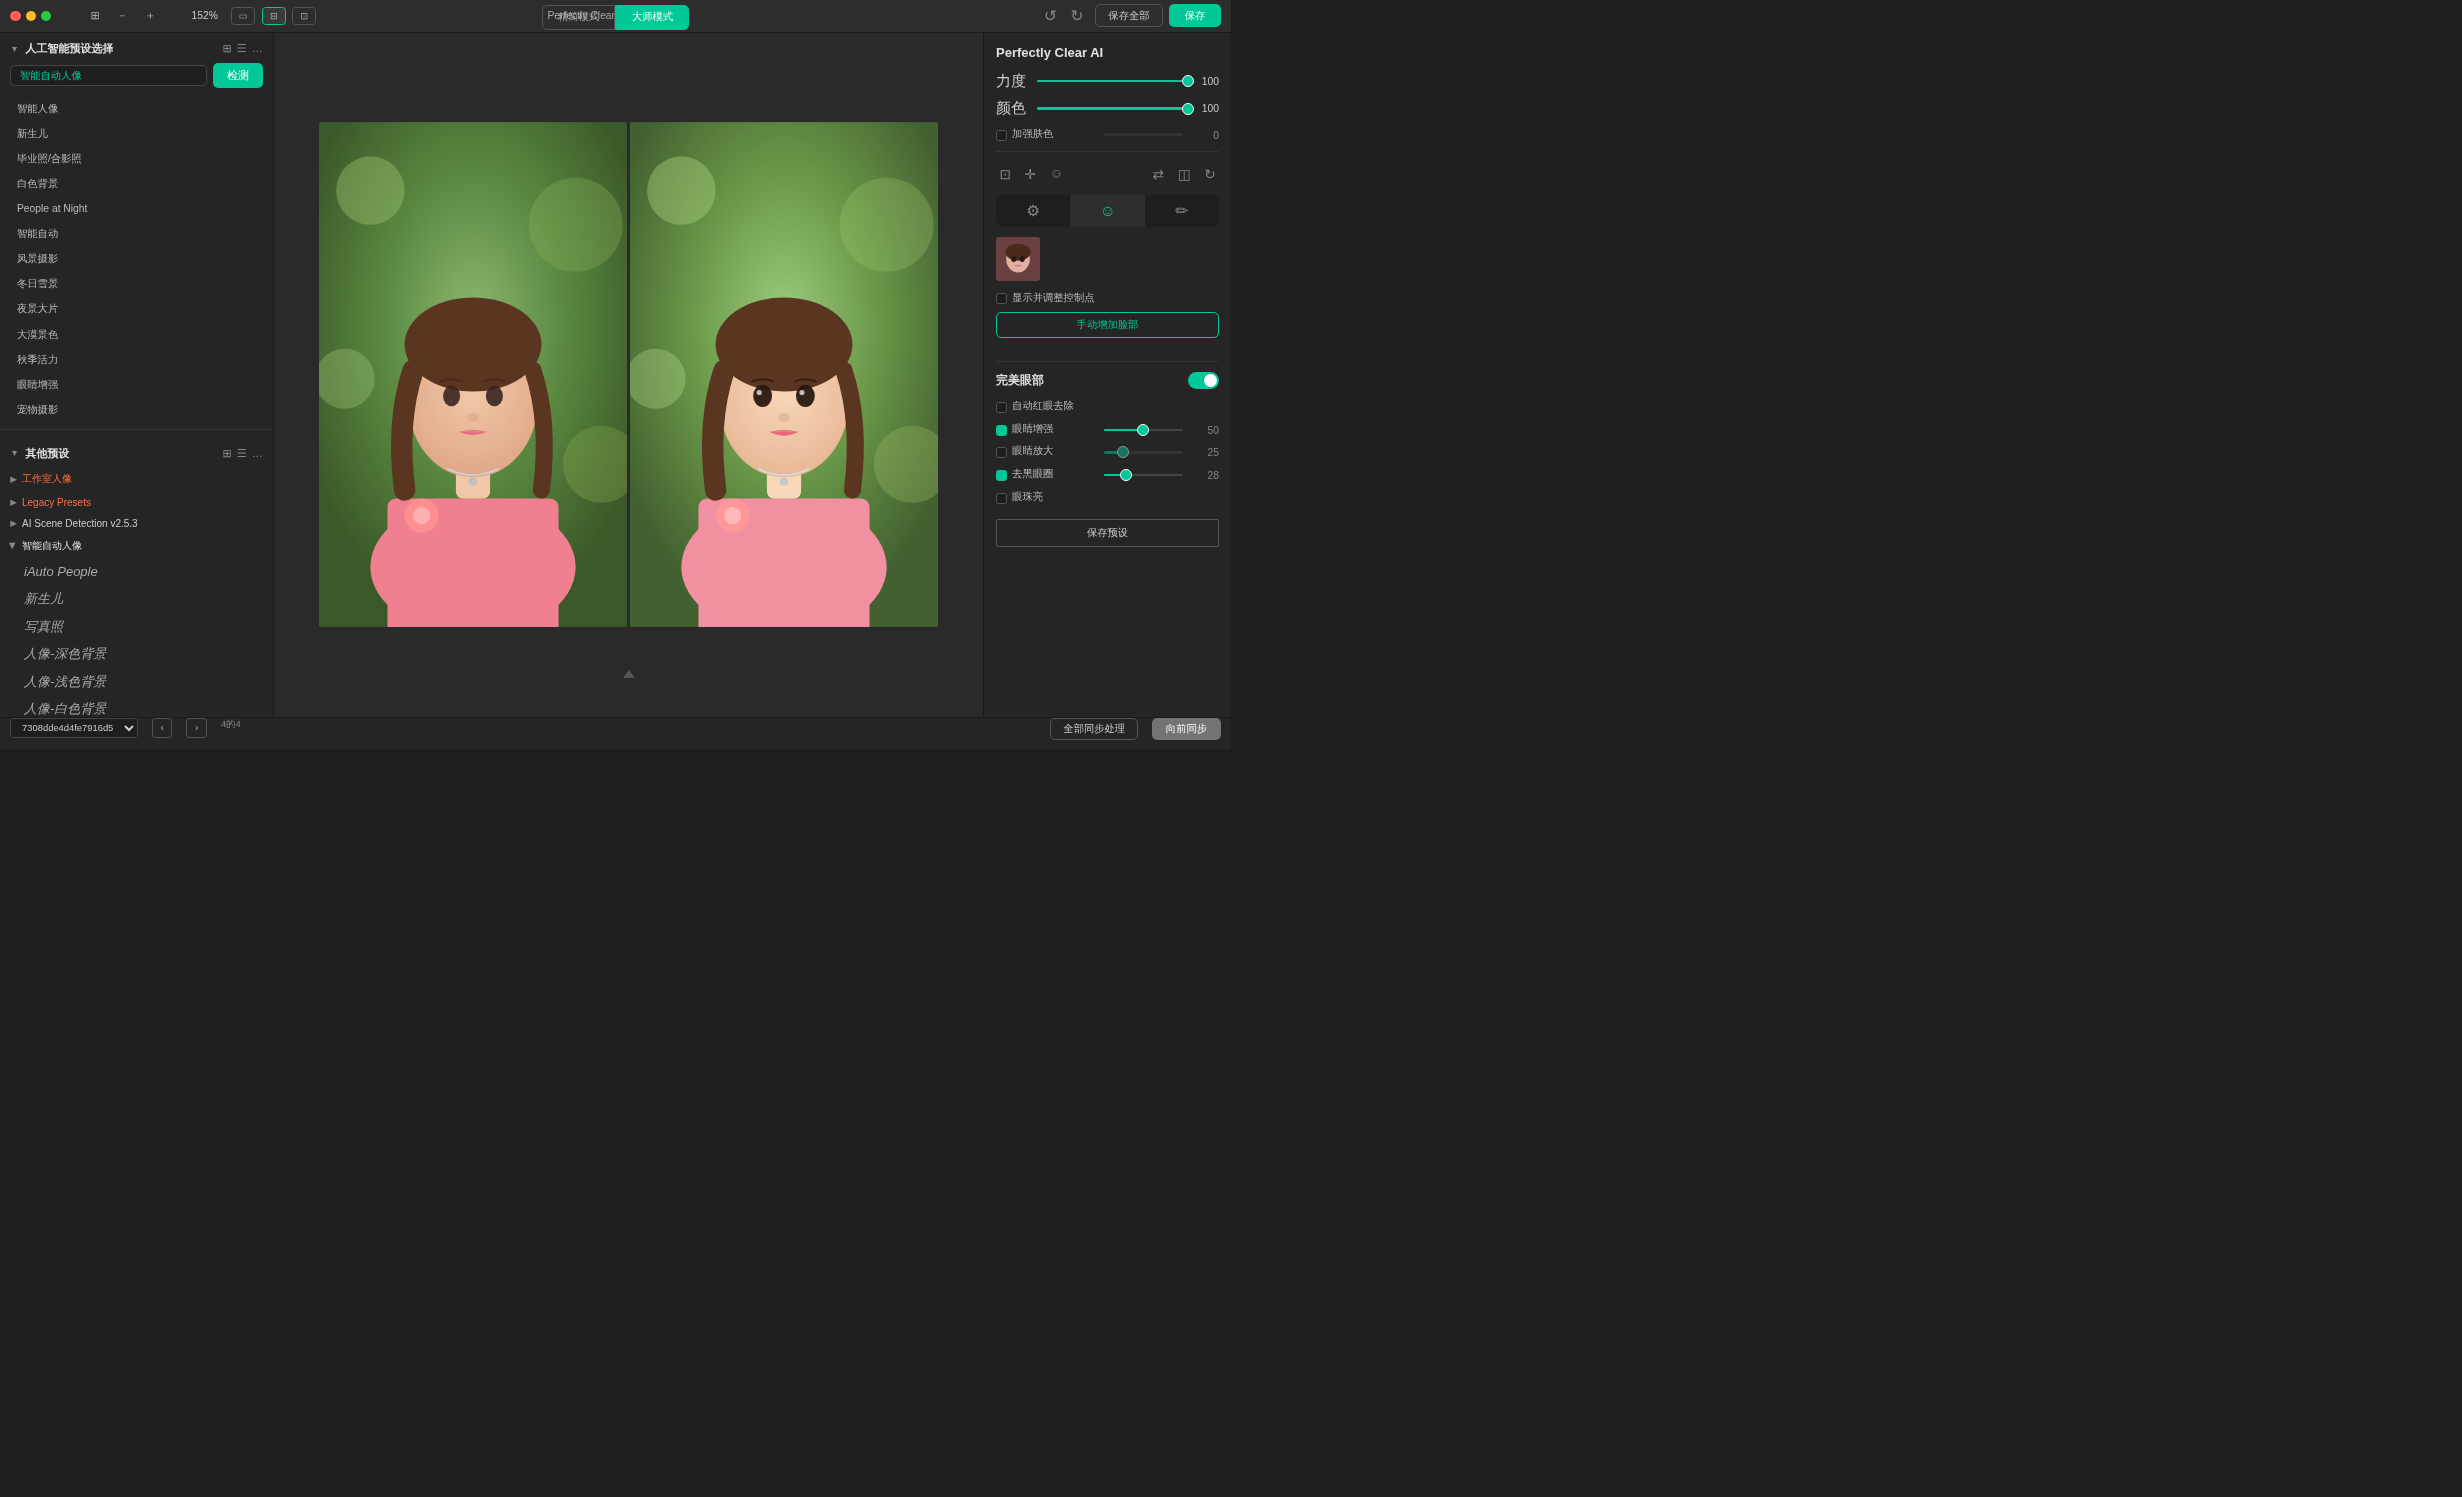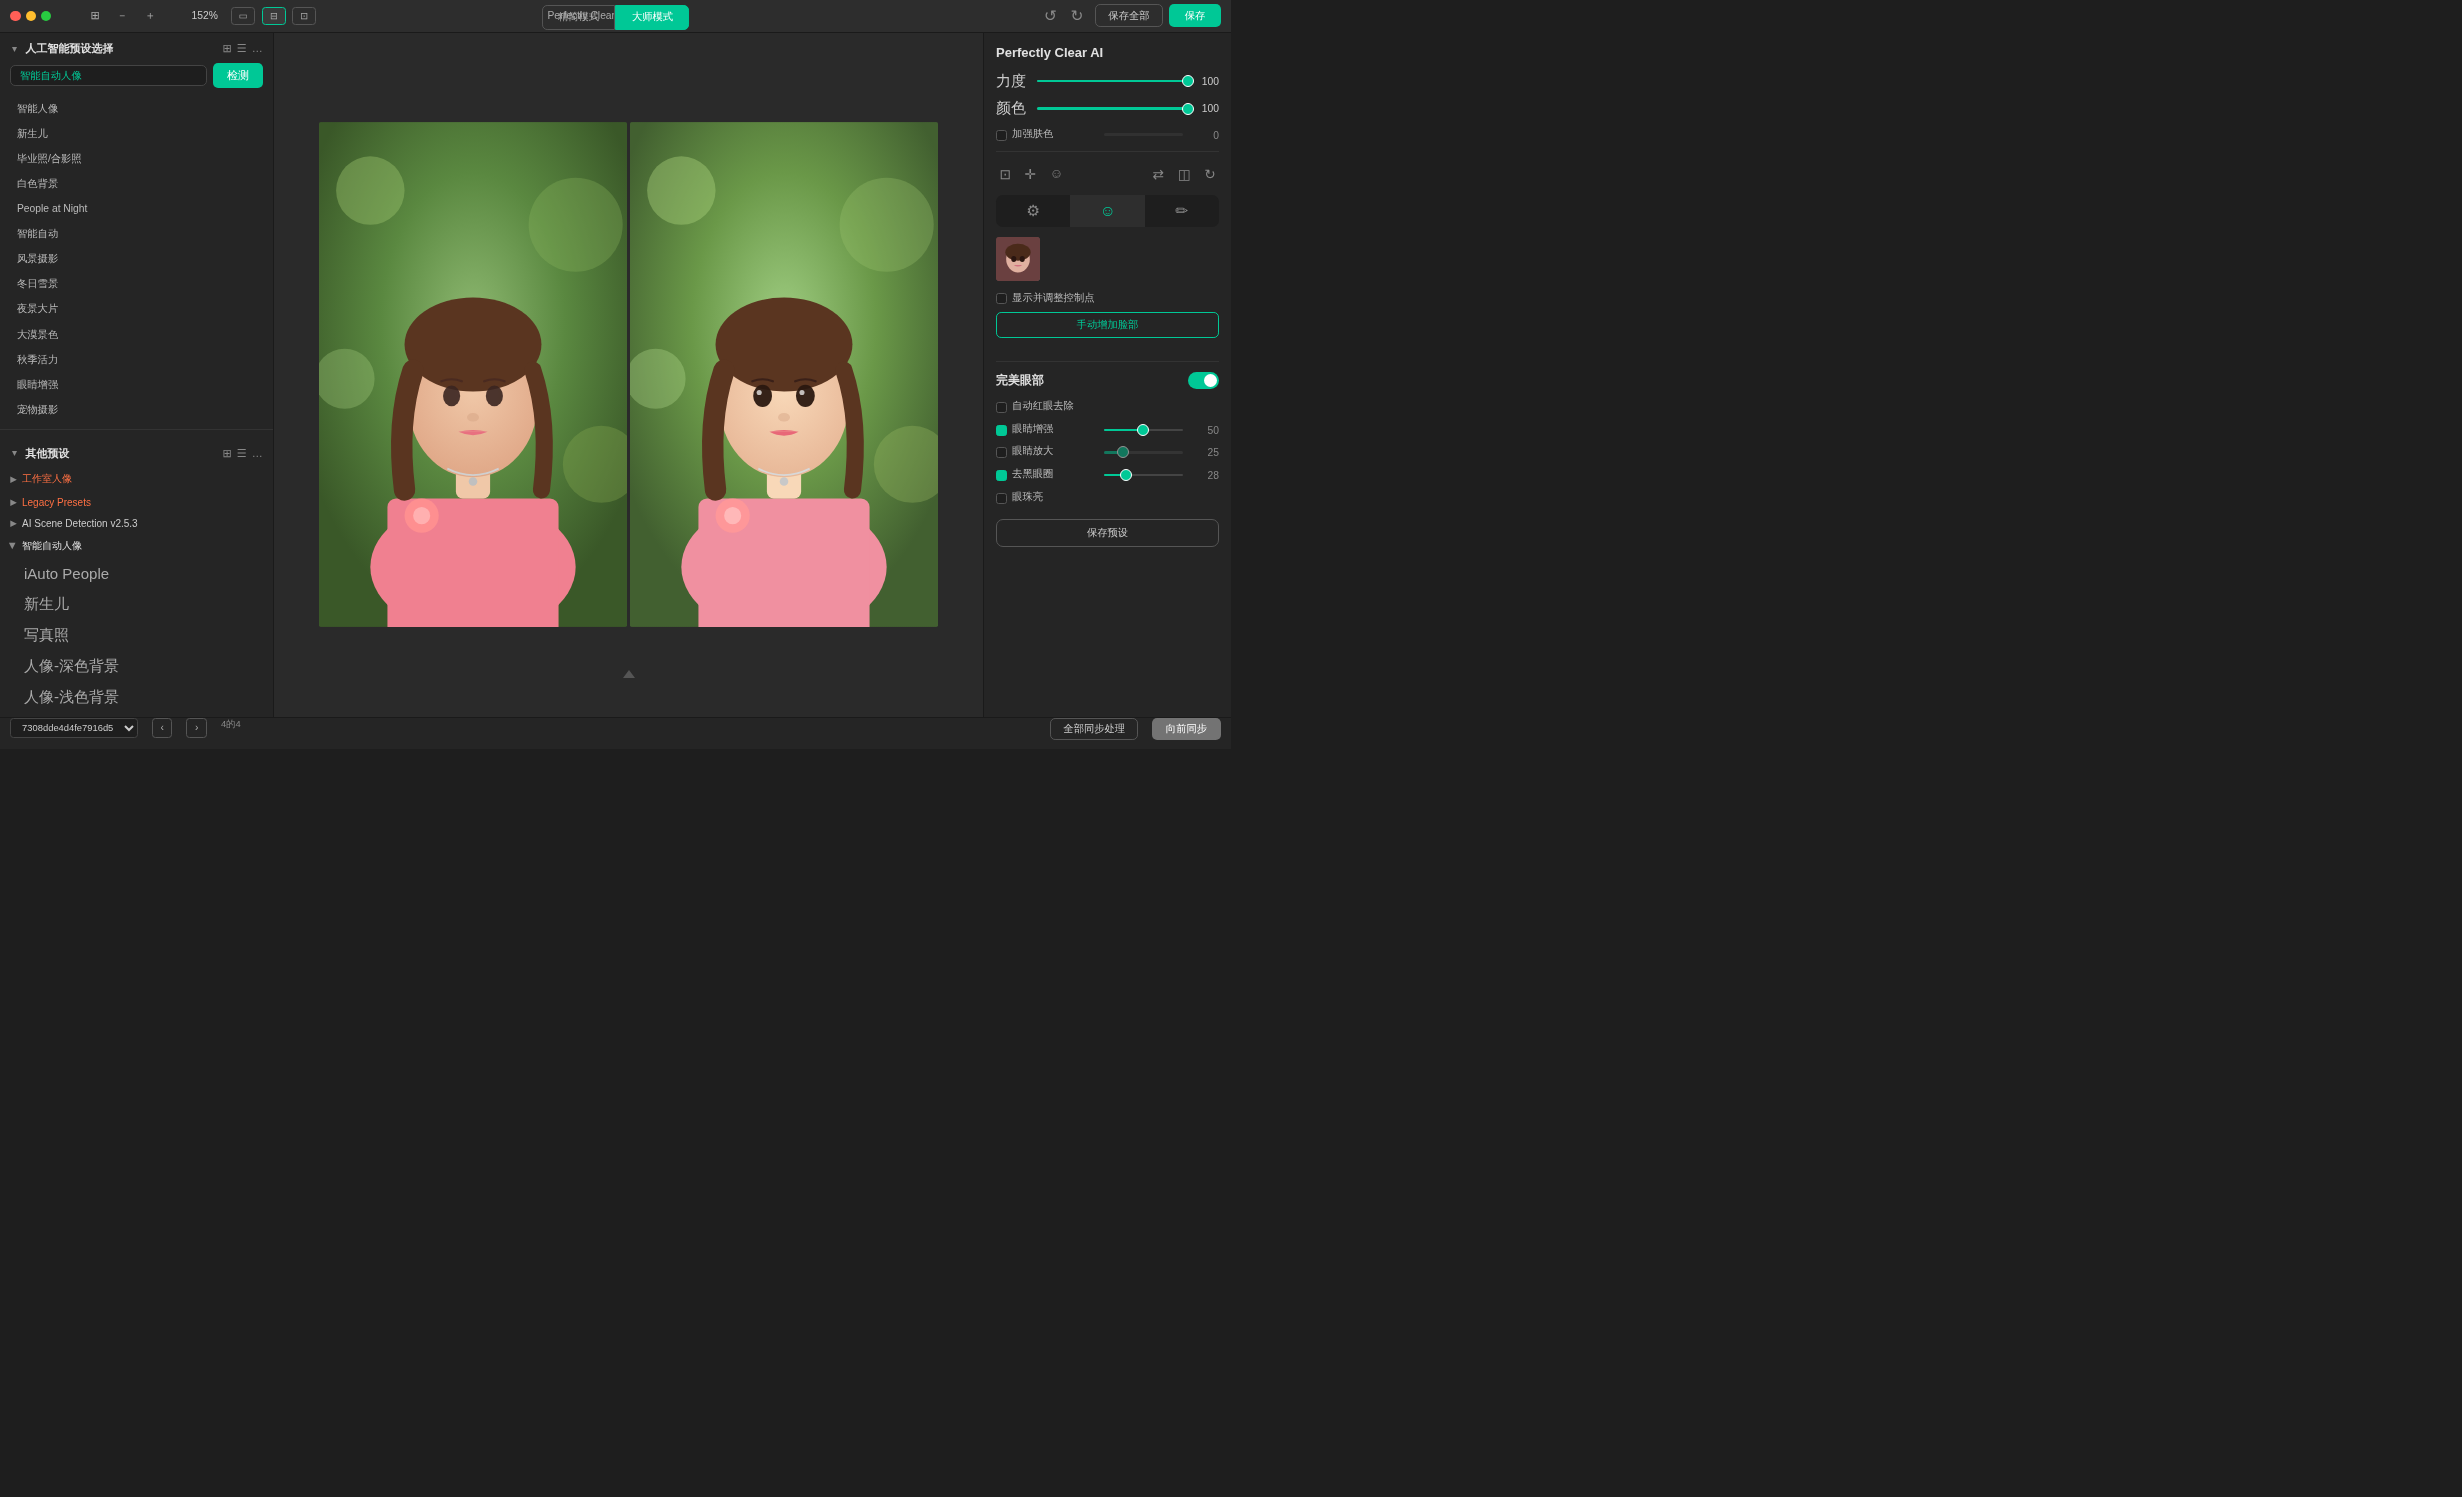--- a/index.html
+++ b/index.html
@@ -236,22 +236,23 @@
       color: #ccc;
     }
     .subsection-header.expanded .sub-title {
       color: #e0e0e0;
     }
 
     .sub-preset-item {
       padding: 3.4px 24px;
       color: #aaa;
       cursor: pointer;
-      font-size: 15px;
+      font-size: 13px;
       line-height: 1.6;
+      font-style: italic;
     }
 
     
     .bottom-toolbar {
       height: 32.5px;
       background: #252525;
       border-top: 0.9px solid #1a1a1a;
       display: flex;
       align-items: flex-start;
       padding: 0 10.3px;
@@ -477,21 +478,21 @@
       background: #fff;
       border-radius: 50%;
     }
 
     .save-preset-btn {
       width: 100%;
       background: none;
       border: 0.9px solid #555;
       color: #ccc;
       padding: 6px;
-      border-radius: 7px;
+      border-radius: 2px;
       cursor: pointer;
       font-size: 10.3px;
       margin-top: 6.8px;
     }
 
     .version-bar {
       height: 32.5px;
       background: #1e1e1e;
       display: flex;
       align-items: center;

